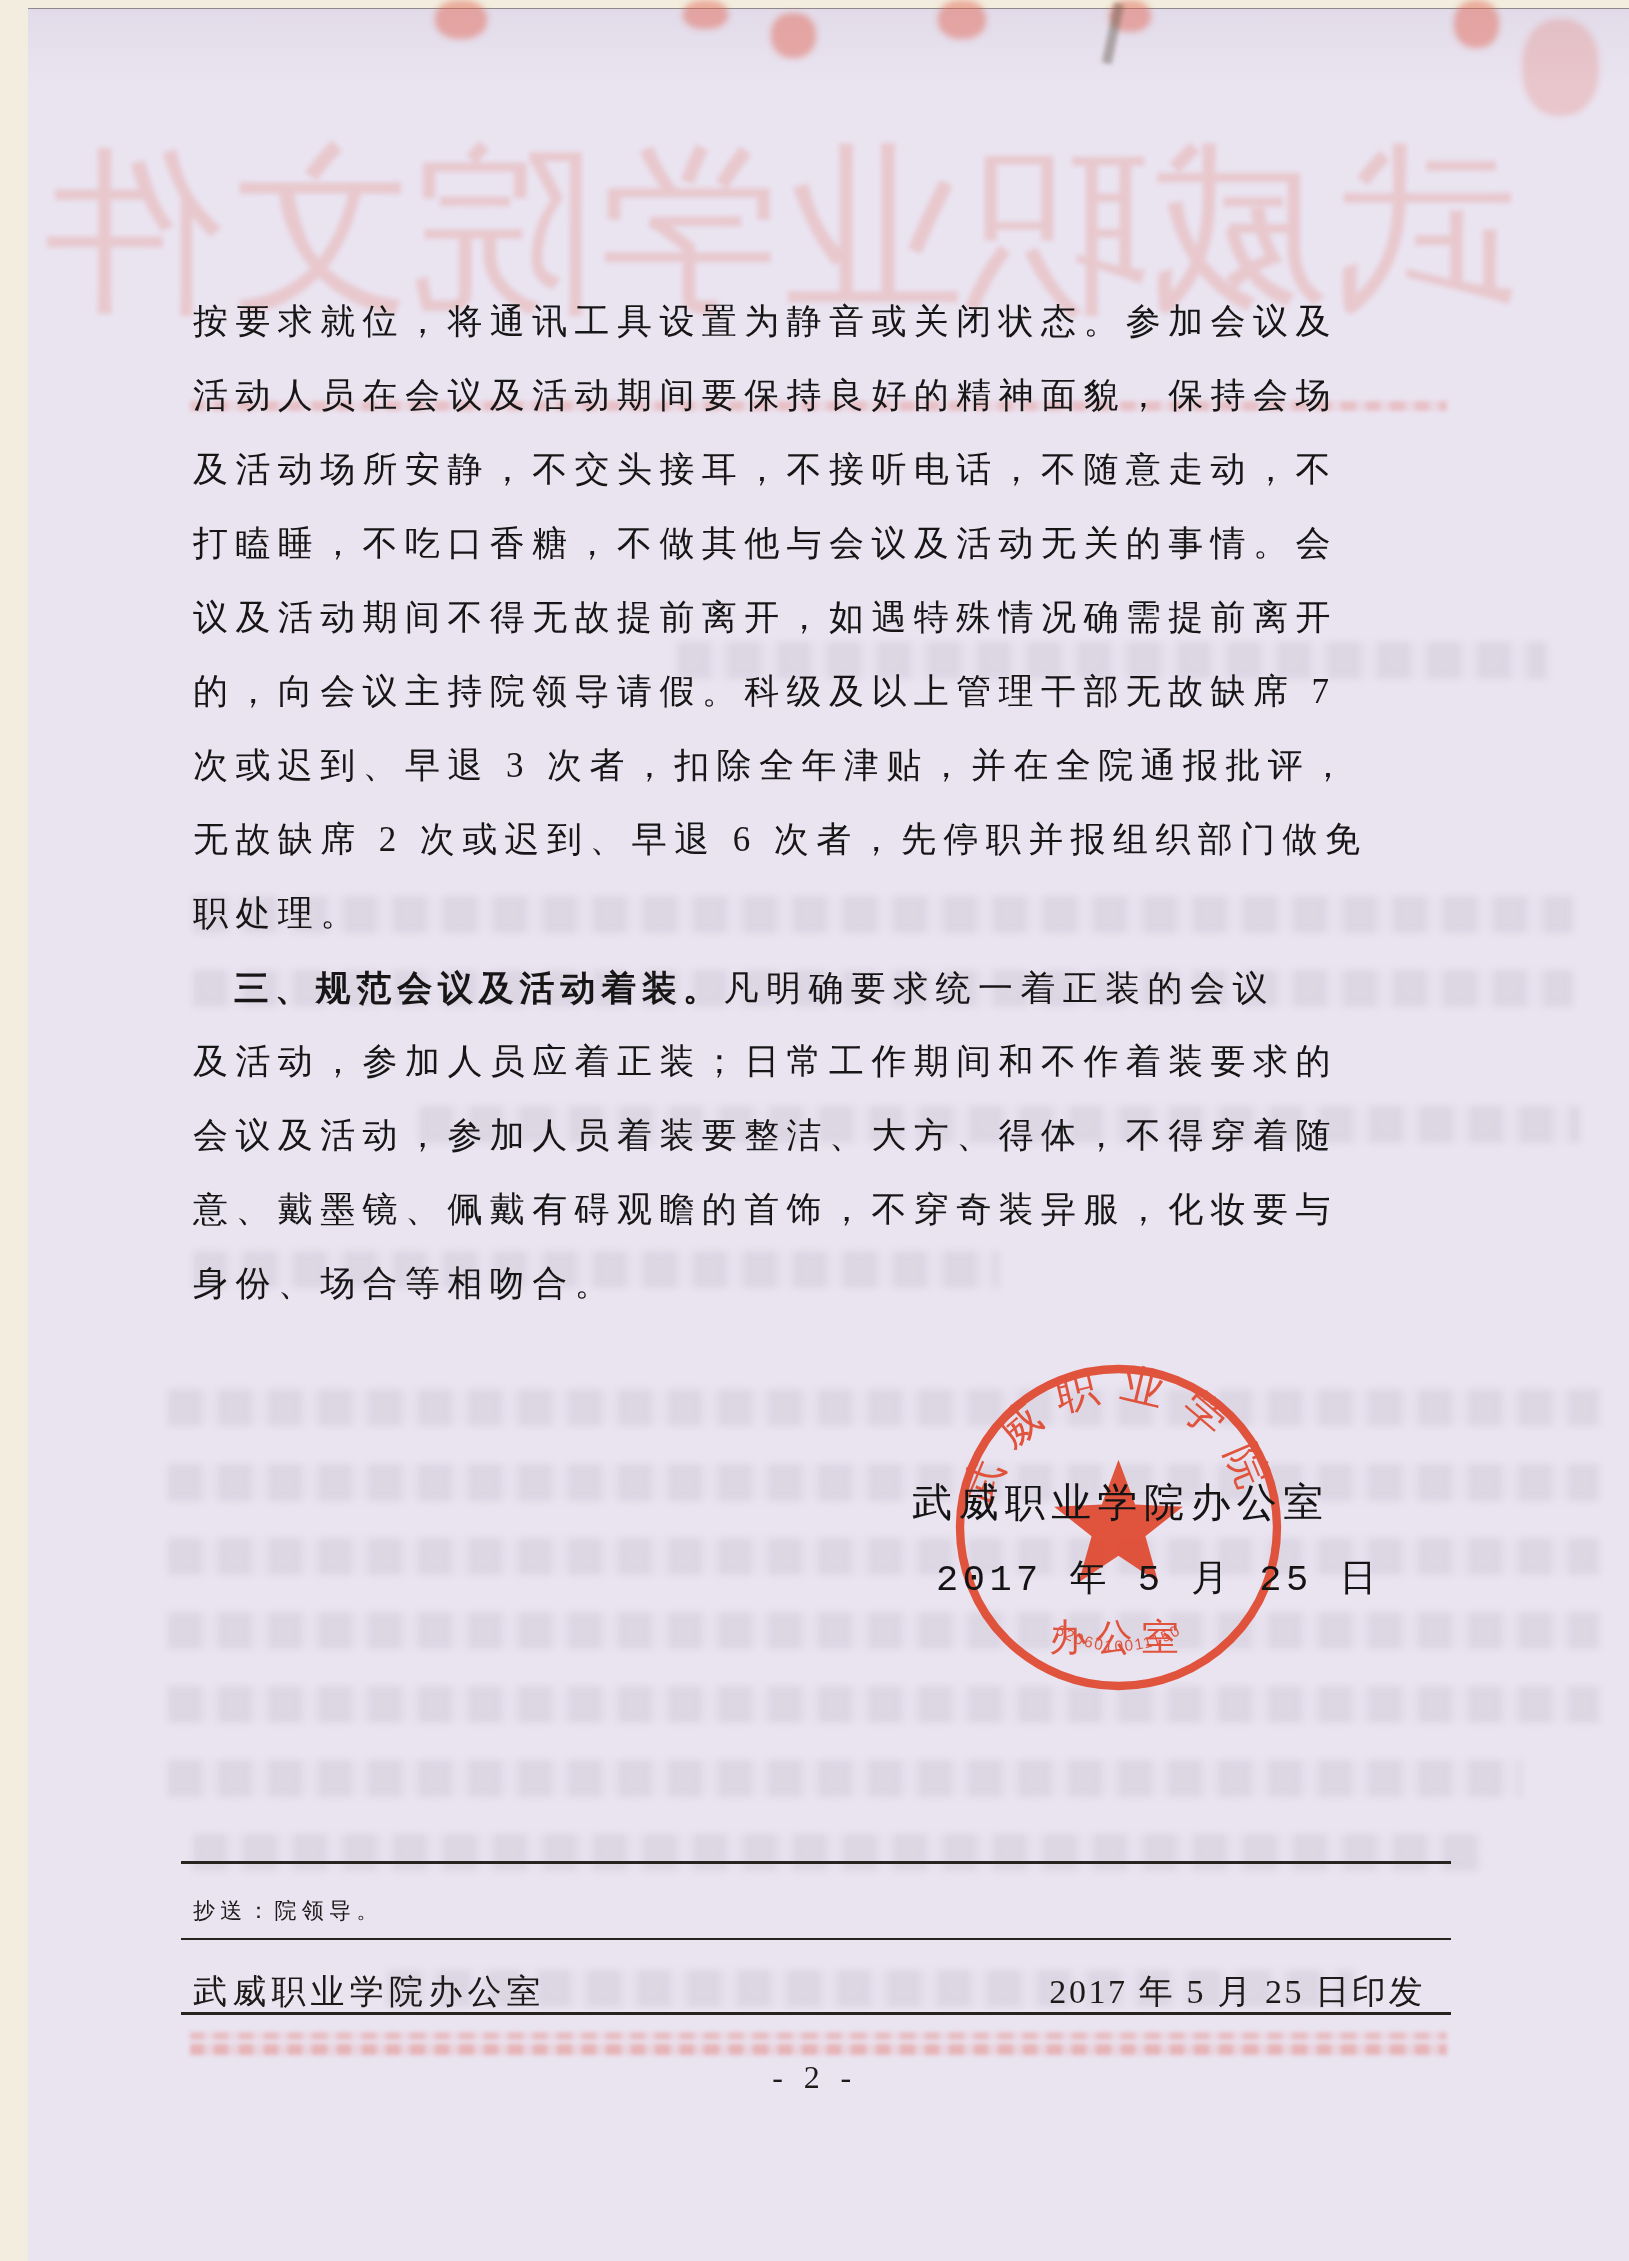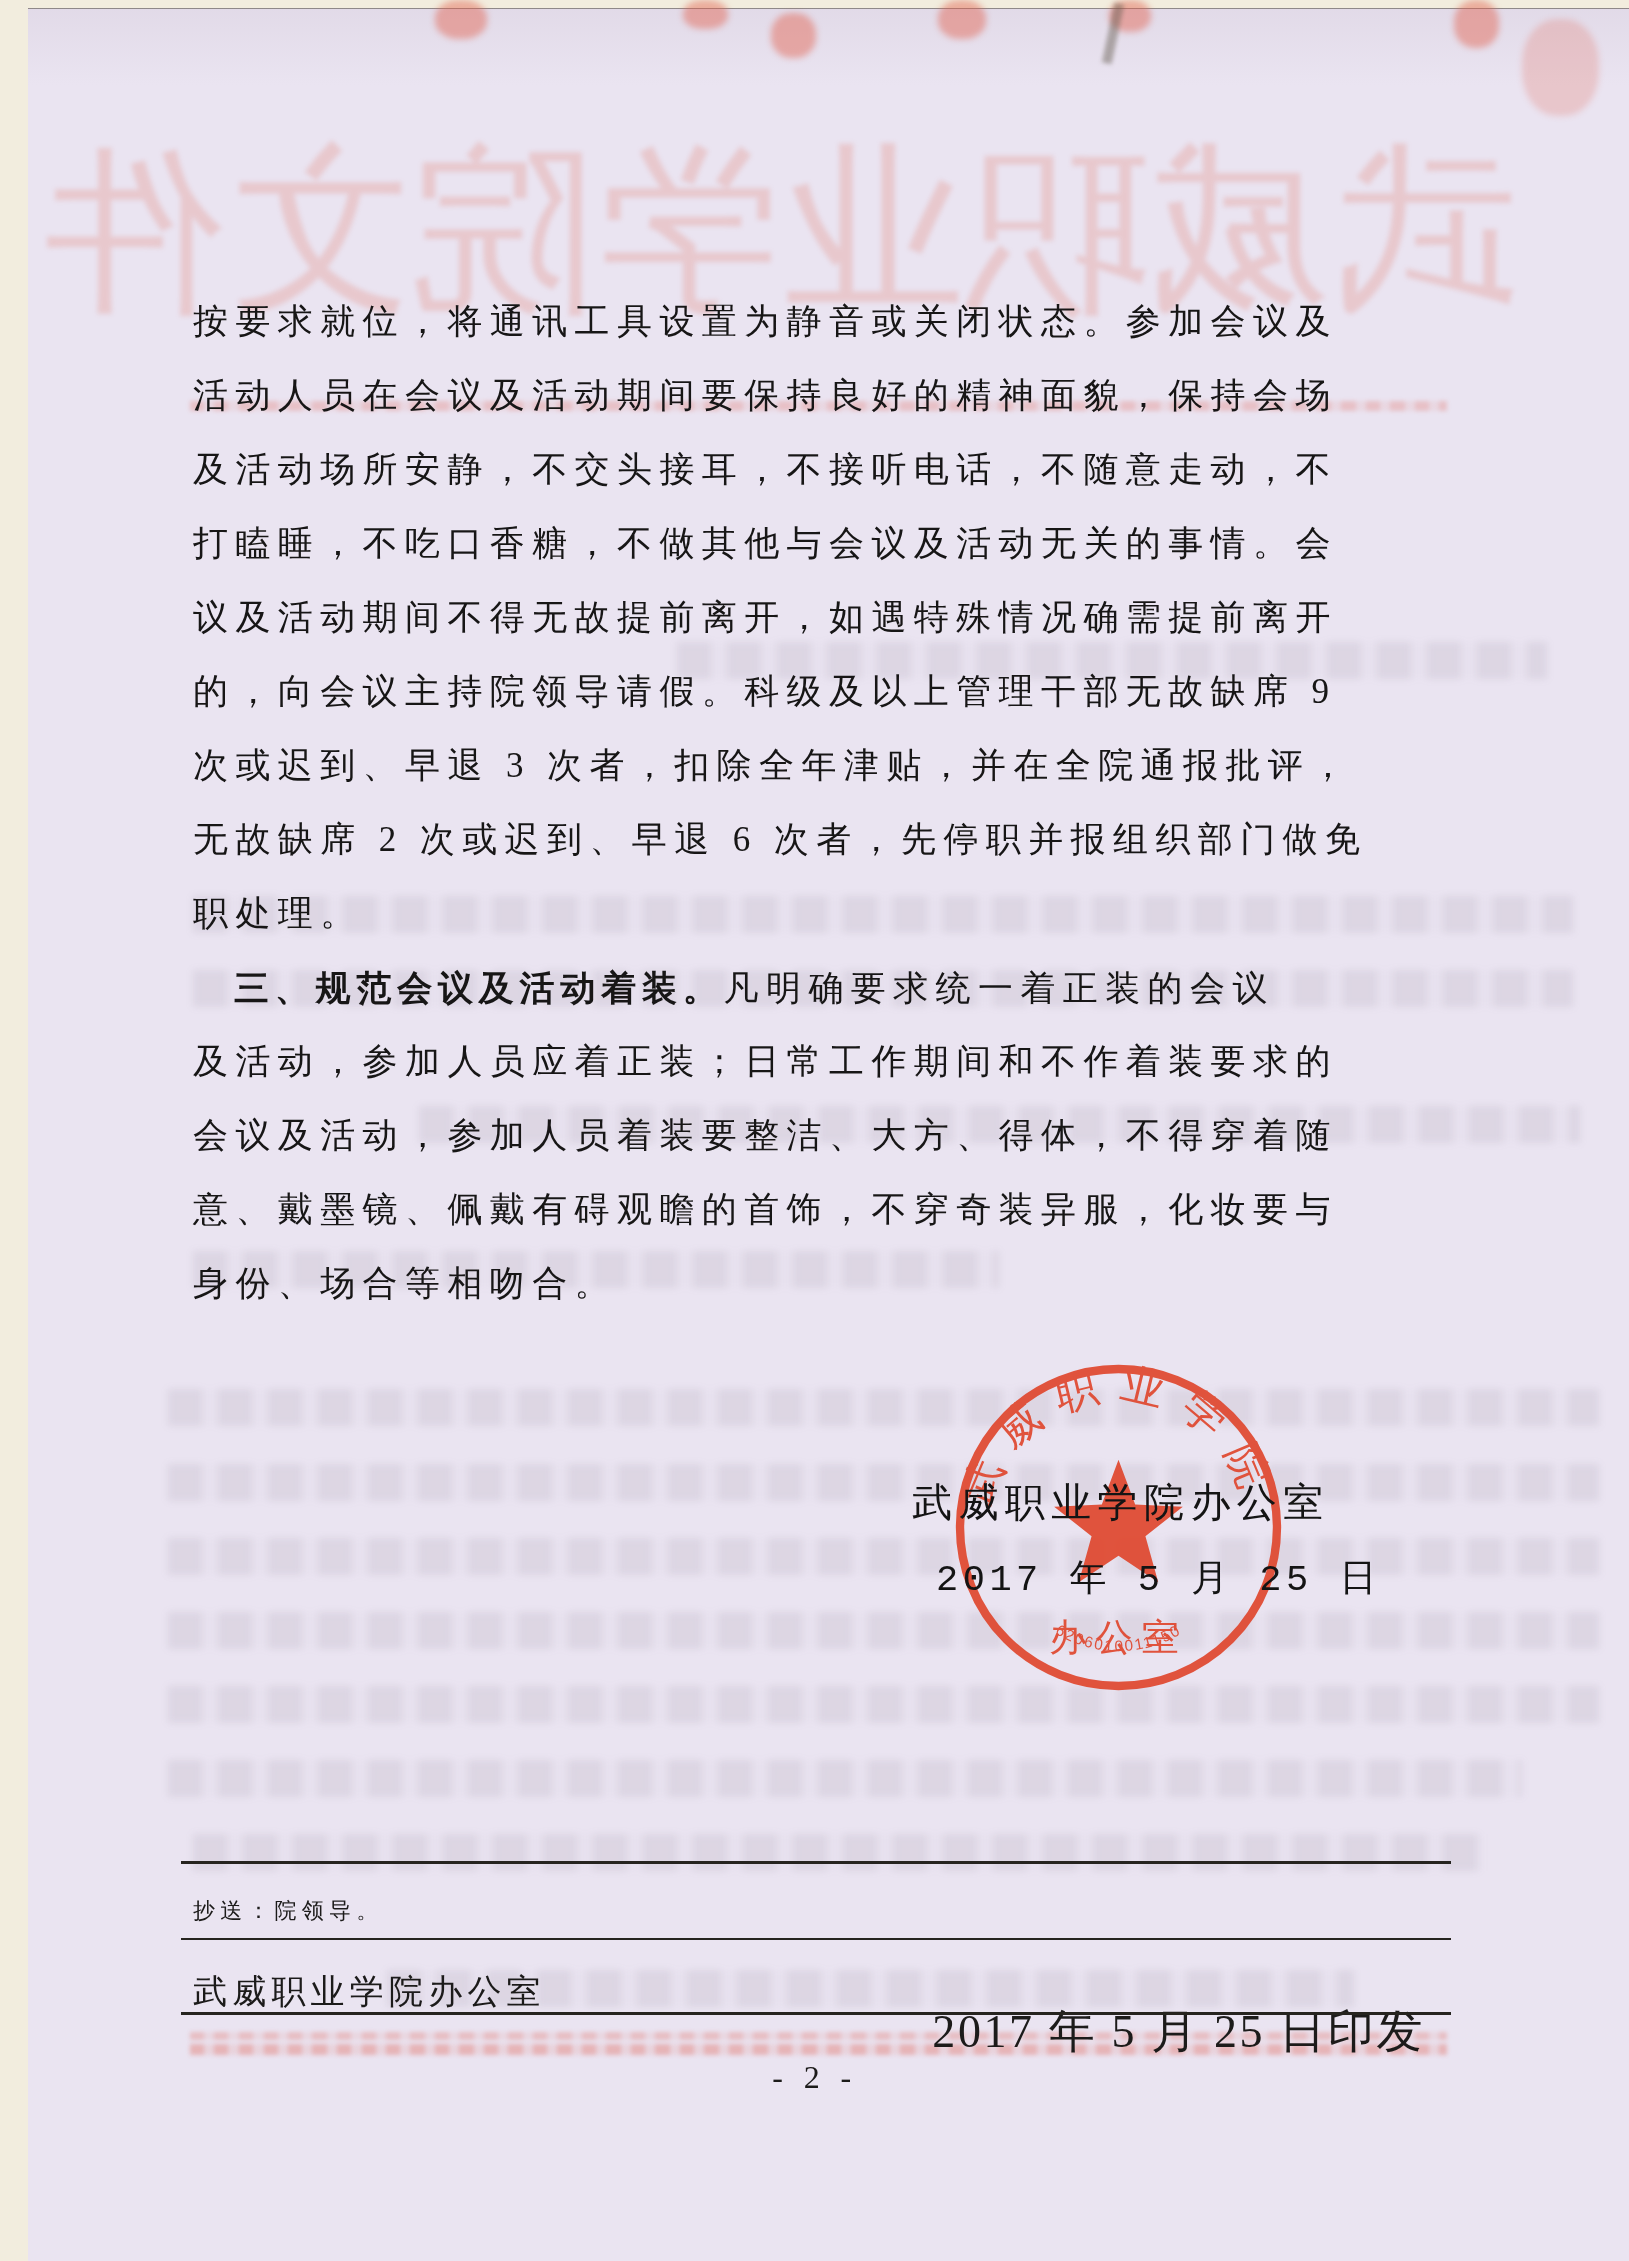--- a/index.html
+++ b/index.html
@@ -46,21 +46,21 @@
   .rule-a{top:1861px;height:3.2px;}
   .rule-b{top:1938px;height:1.9px;}
   .rule-c{top:2012px;height:3.2px;}
   .cc-line{
     position:absolute;left:193px;top:1896px;font-size:22px;letter-spacing:5.2px;color:#1c1b1a;z-index:3;
   }
   .issuer{
     position:absolute;left:193px;top:1969px;font-size:34px;letter-spacing:5.2px;color:#1c1b1a;z-index:3;
   }
   .issue-date{
-    position:absolute;right:205px;top:1969px;font-size:46px;letter-spacing:2.6px;color:#1c1b1a;z-index:3;margin-top:32px;
+    position:absolute;right:205px;top:1969px;font-size:34px;letter-spacing:2.6px;color:#1c1b1a;z-index:3;
   }
   .pagenum{
     position:absolute;left:0;right:0;top:2059px;text-align:center;
     font-size:32px;letter-spacing:6.4px;color:#1c1b1a;z-index:3;
   }
   
   .bleed-red-title{
     position:absolute;left:123px;top:110px;width:1393px;text-align:center;
     font-size:181px;letter-spacing:3.9px;white-space:nowrap;
     color:rgba(223,88,66,0.20);transform:scaleX(-1);filter:blur(2.6px);z-index:1;
@@ -121,21 +121,21 @@
 <div class="smudge-red" style="left:1454px;top:0;width:45px;height:48px;"></div>
 <div class="smudge-red" style="left:1522px;top:19.3px;width:77px;height:97px;opacity:.5;"></div>
 <div class="smudge-dark"></div>
 
 <div class="bodytext text-layer">
   <div class="line">按要求就位，将通讯工具设置为静音或关闭状态。参加会议及</div>
   <div class="line">活动人员在会议及活动期间要保持良好的精神面貌，保持会场</div>
   <div class="line">及活动场所安静，不交头接耳，不接听电话，不随意走动，不</div>
   <div class="line">打瞌睡，不吃口香糖，不做其他与会议及活动无关的事情。会</div>
   <div class="line">议及活动期间不得无故提前离开，如遇特殊情况确需提前离开</div>
-  <div class="line">的，向会议主持院领导请假。科级及以上管理干部无故缺席 9</div>
+  <div class="line">的，向会议主持院领导请假。科级及以上管理干部无故缺席 7</div>
   <div class="line">次或迟到、早退 3 次者，扣除全年津贴，并在全院通报批评，</div>
   <div class="line">无故缺席 2 次或迟到、早退 6 次者，先停职并报组织部门做免</div>
   <div class="line">职处理。</div>
   <div class="line indent">
     <span class="b-heading">三、规范会议及活动着装。</span><span>凡明确要求统一着正装的会议</span>
   </div>
   <div class="line">及活动，参加人员应着正装；日常工作期间和不作着装要求的</div>
   <div class="line">会议及活动，参加人员着装要整洁、大方、得体，不得穿着随</div>
   <div class="line">意、戴墨镜、佩戴有碍观瞻的首饰，不穿奇装异服，化妆要与</div>
   <div class="line">身份、场合等相吻合。</div>

